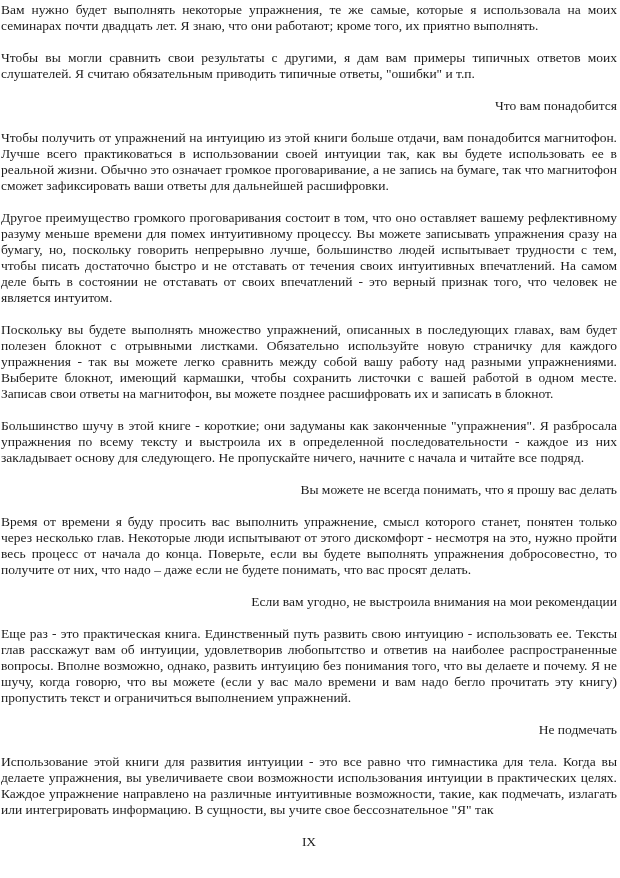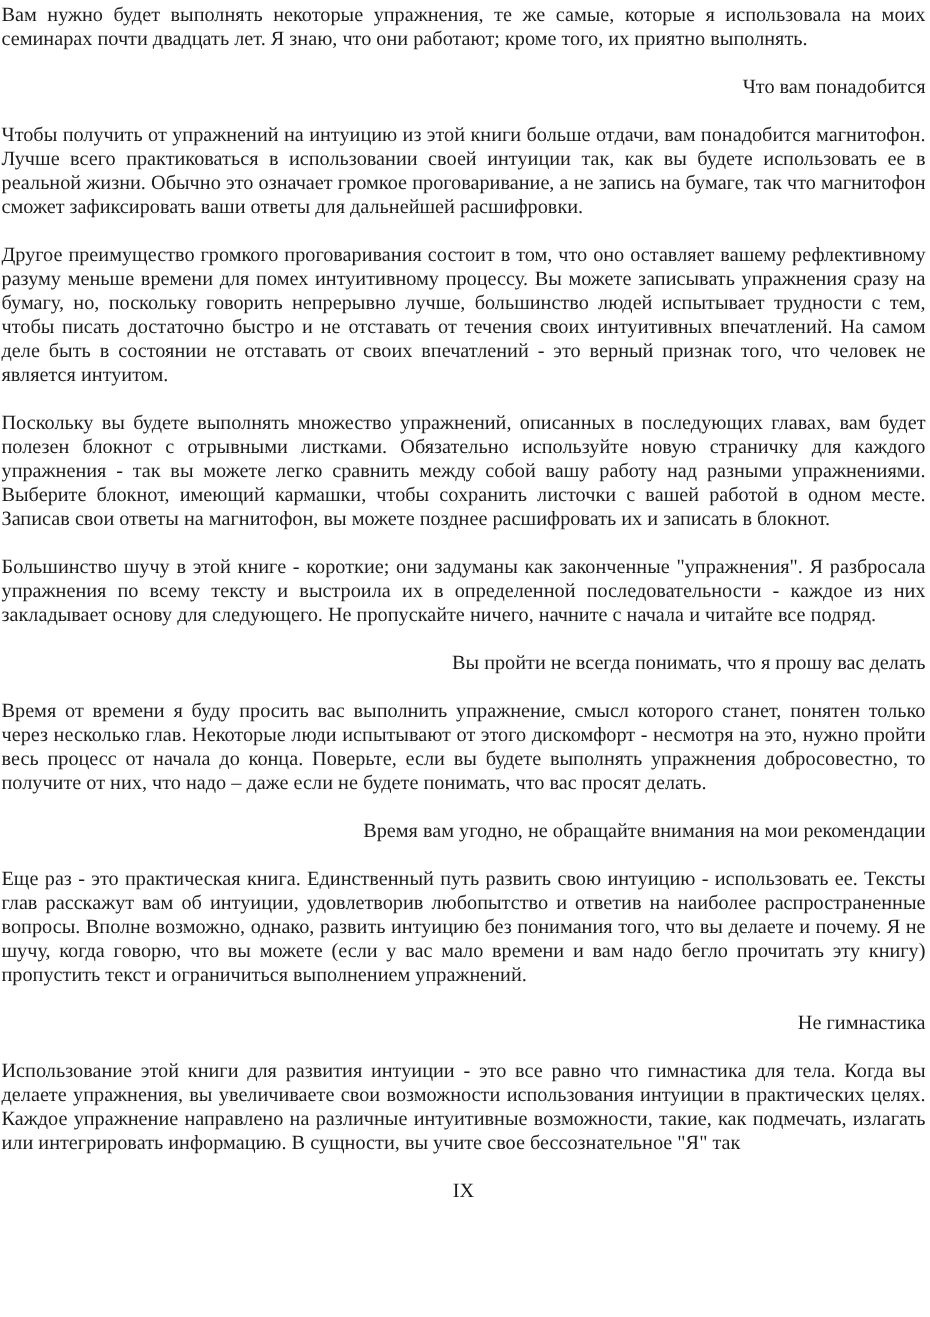--- a/index.html
+++ b/index.html
@@ -39,25 +39,26 @@
   .page-number {
     text-align: center;
     margin-top: 6px;
   }
 </style>
 </head>
 <body>
 
 <div class="page">
   <p class="block para">Вам нужно будет выполнять некоторые упражнения, те же самые, которые я использовала на моих семинарах почти двадцать лет. Я знаю, что они работают; кроме того, их приятно выполнять.</p>
+  <p class="block para">Чтобы вы могли сравнить свои результаты с другими, я дам вам примеры типичных ответов моих слушателей. Я считаю обязательным приводить типичные ответы, "ошибки" и т.п.</p>
   <p class="block heading">Что вам понадобится</p>
   <p class="block para">Чтобы получить от упражнений на интуицию из этой книги больше отдачи, вам понадобится магнитофон. Лучше всего практиковаться в использовании своей интуиции так, как вы будете использовать ее в реальной жизни. Обычно это означает громкое проговаривание, а не запись на бумаге, так что магнитофон сможет зафиксировать ваши ответы для дальнейшей расшифровки.</p>
   <p class="block para">Другое преимущество громкого проговаривания состоит в том, что оно оставляет вашему рефлективному разуму меньше времени для помех интуитивному процессу. Вы можете записывать упражнения сразу на бумагу, но, поскольку говорить непрерывно лучше, большинство людей испытывает трудности с тем, чтобы писать достаточно быстро и не отставать от течения своих интуитивных впечатлений. На самом деле быть в состоянии не отставать от своих впечатлений - это верный признак того, что человек не является интуитом.</p>
   <p class="block para">Поскольку вы будете выполнять множество упражнений, описанных в последующих главах, вам будет полезен блокнот с отрывными листками. Обязательно используйте новую страничку для каждого упражнения - так вы можете легко сравнить между собой вашу работу над разными упражнениями. Выберите блокнот, имеющий кармашки, чтобы сохранить листочки с вашей работой в одном месте. Записав свои ответы на магнитофон, вы можете позднее расшифровать их и записать в блокнот.</p>
   <p class="block para">Большинство шучу в этой книге - короткие; они задуманы как законченные "упражнения". Я разбросала упражнения по всему тексту и выстроила их в определенной последовательности - каждое из них закладывает основу для следующего. Не пропускайте ничего, начните с начала и читайте все подряд.</p>
-  <p class="block heading">Вы пройти не всегда понимать, что я прошу вас делать</p>
+  <p class="block heading">Вы можете не всегда понимать, что я прошу вас делать</p>
   <p class="block para">Время от времени я буду просить вас выполнить упражнение, смысл которого станет, понятен только через несколько глав. Некоторые люди испытывают от этого дискомфорт - несмотря на это, нужно пройти весь процесс от начала до конца. Поверьте, если вы будете выполнять упражнения добросовестно, то получите от них, что надо – даже если не будете понимать, что вас просят делать.</p>
-  <p class="block heading">Время вам угодно, не обращайте внимания на мои рекомендации</p>
+  <p class="block heading">Если вам угодно, не выстроила внимания на мои рекомендации</p>
   <p class="block para">Еще раз - это практическая книга. Единственный путь развить свою интуицию - использовать ее. Тексты глав расскажут вам об интуиции, удовлетворив любопытство и ответив на наиболее распространенные вопросы. Вполне возможно, однако, развить интуицию без понимания того, что вы делаете и почему. Я не шучу, когда говорю, что вы можете (если у вас мало времени и вам надо бегло прочитать эту книгу) пропустить текст и ограничиться выполнением упражнений.</p>
-  <p class="block heading">Не гимнастика</p>
+  <p class="block heading">Не подмечать</p>
   <p class="block para">Использование этой книги для развития интуиции - это все равно что гимнастика для тела. Когда вы делаете упражнения, вы увеличиваете свои возможности использования интуиции в практических целях. Каждое упражнение направлено на различные интуитивные возможности, такие, как подмечать, излагать или интегрировать информацию. В сущности, вы учите свое бессознательное "Я" так</p>
   <div class="page-number">IX</div>
 </div>
 
 </body></html>

